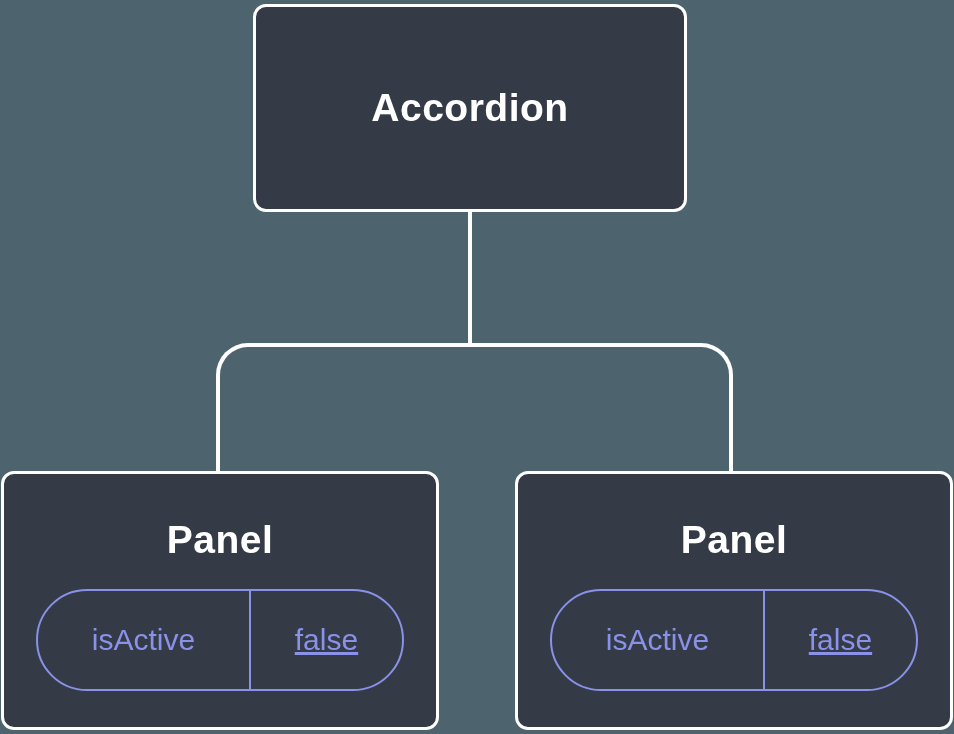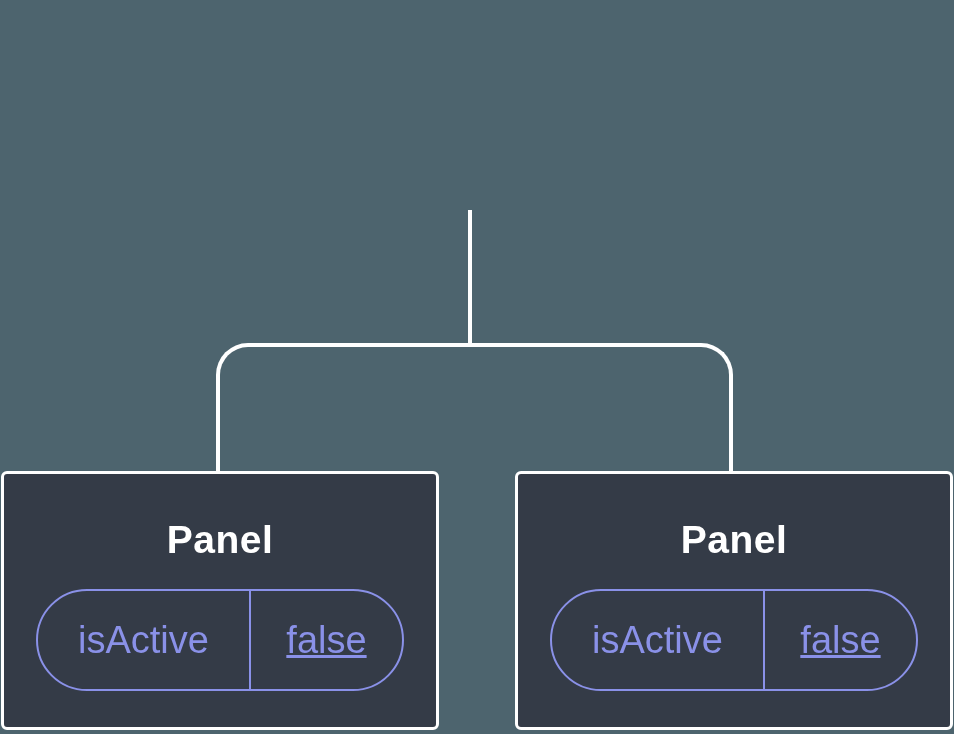--- a/index.html
+++ b/index.html
@@ -58,21 +58,20 @@
     border-top: 4px solid var(--connector, #ffffff);
     border-left: 4px solid var(--connector, #ffffff);
     border-right: 4px solid var(--connector, #ffffff);
     border-top-left-radius: 32px;
     border-top-right-radius: 32px;
   }
   .node-child {
     top: 471px;
     width: 438px;
     height: 259px;
-    border-radius: 6px;
   }
   .node-child.left  { left: 1px; }
   .node-child.right { left: 515px; }
   .node-child .node-title {
     position: absolute;
     top: 44px;
     left: 0;
     width: 100%;
     text-align: center;
     line-height: 44px;
@@ -83,21 +82,21 @@
     top: 115px;
     left: 50%;
     transform: translateX(-50%);
     width: 368px;
     height: 102px;
     border: 2px solid var(--accent, #8A91E8);
     border-radius: 51px;
     display: flex;
     align-items: stretch;
     color: var(--accent, #8A91E8);
-    font-size: 38px;
+    font-size: 30px;
   }
   .state-name {
     flex: 0 0 58.5%;
     box-sizing: border-box;
     border-right: 2px solid var(--accent, #8A91E8);
     display: flex;
     align-items: center;
     justify-content: center;
   }
   .state-value {
@@ -106,20 +105,23 @@
     align-items: center;
     justify-content: center;
     text-decoration: underline;
   }
 </style>
 </head>
 <body>
 
 <div class="canvas">
 
+  <div class="node node-root">
+    <span class="node-title">Accordion</span>
+  </div>
 
   <div class="connector-stem"></div>
   <div class="connector-bracket"></div>
 
   <div class="node node-child left">
     <span class="node-title">Panel</span>
     <div class="state-pill">
       <span class="state-name">isActive</span>
       <span class="state-value">false</span>
     </div>

